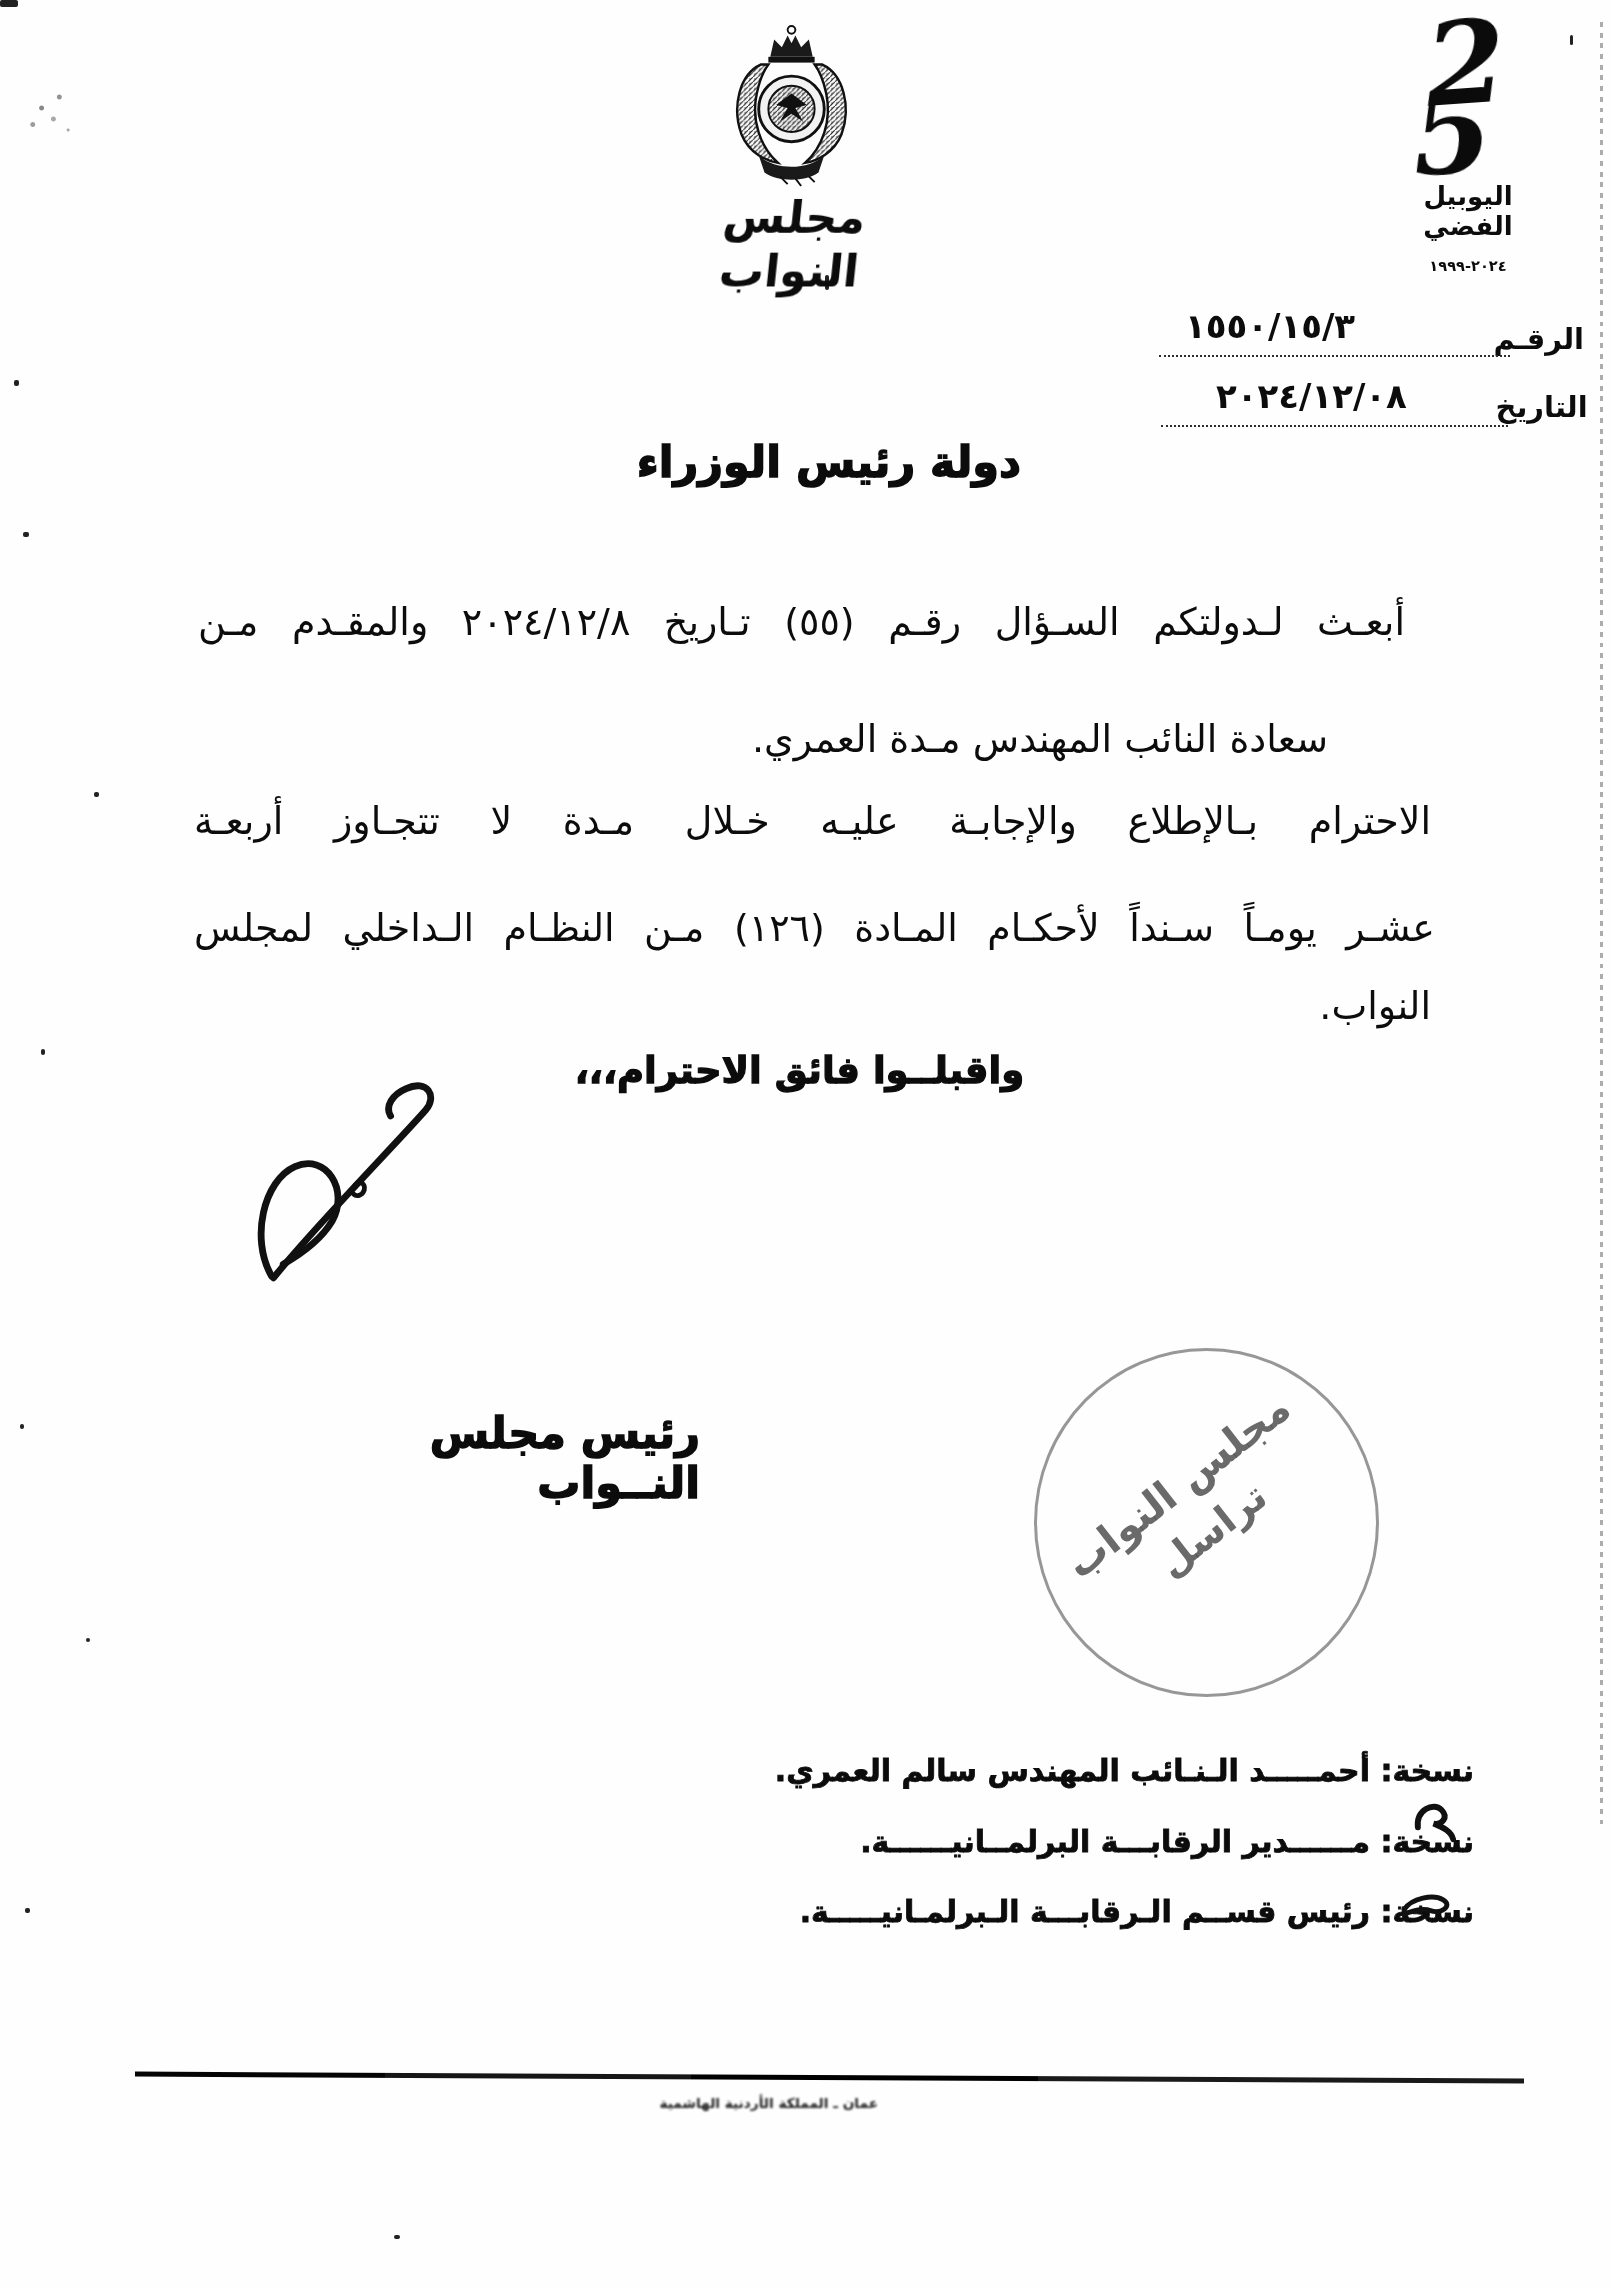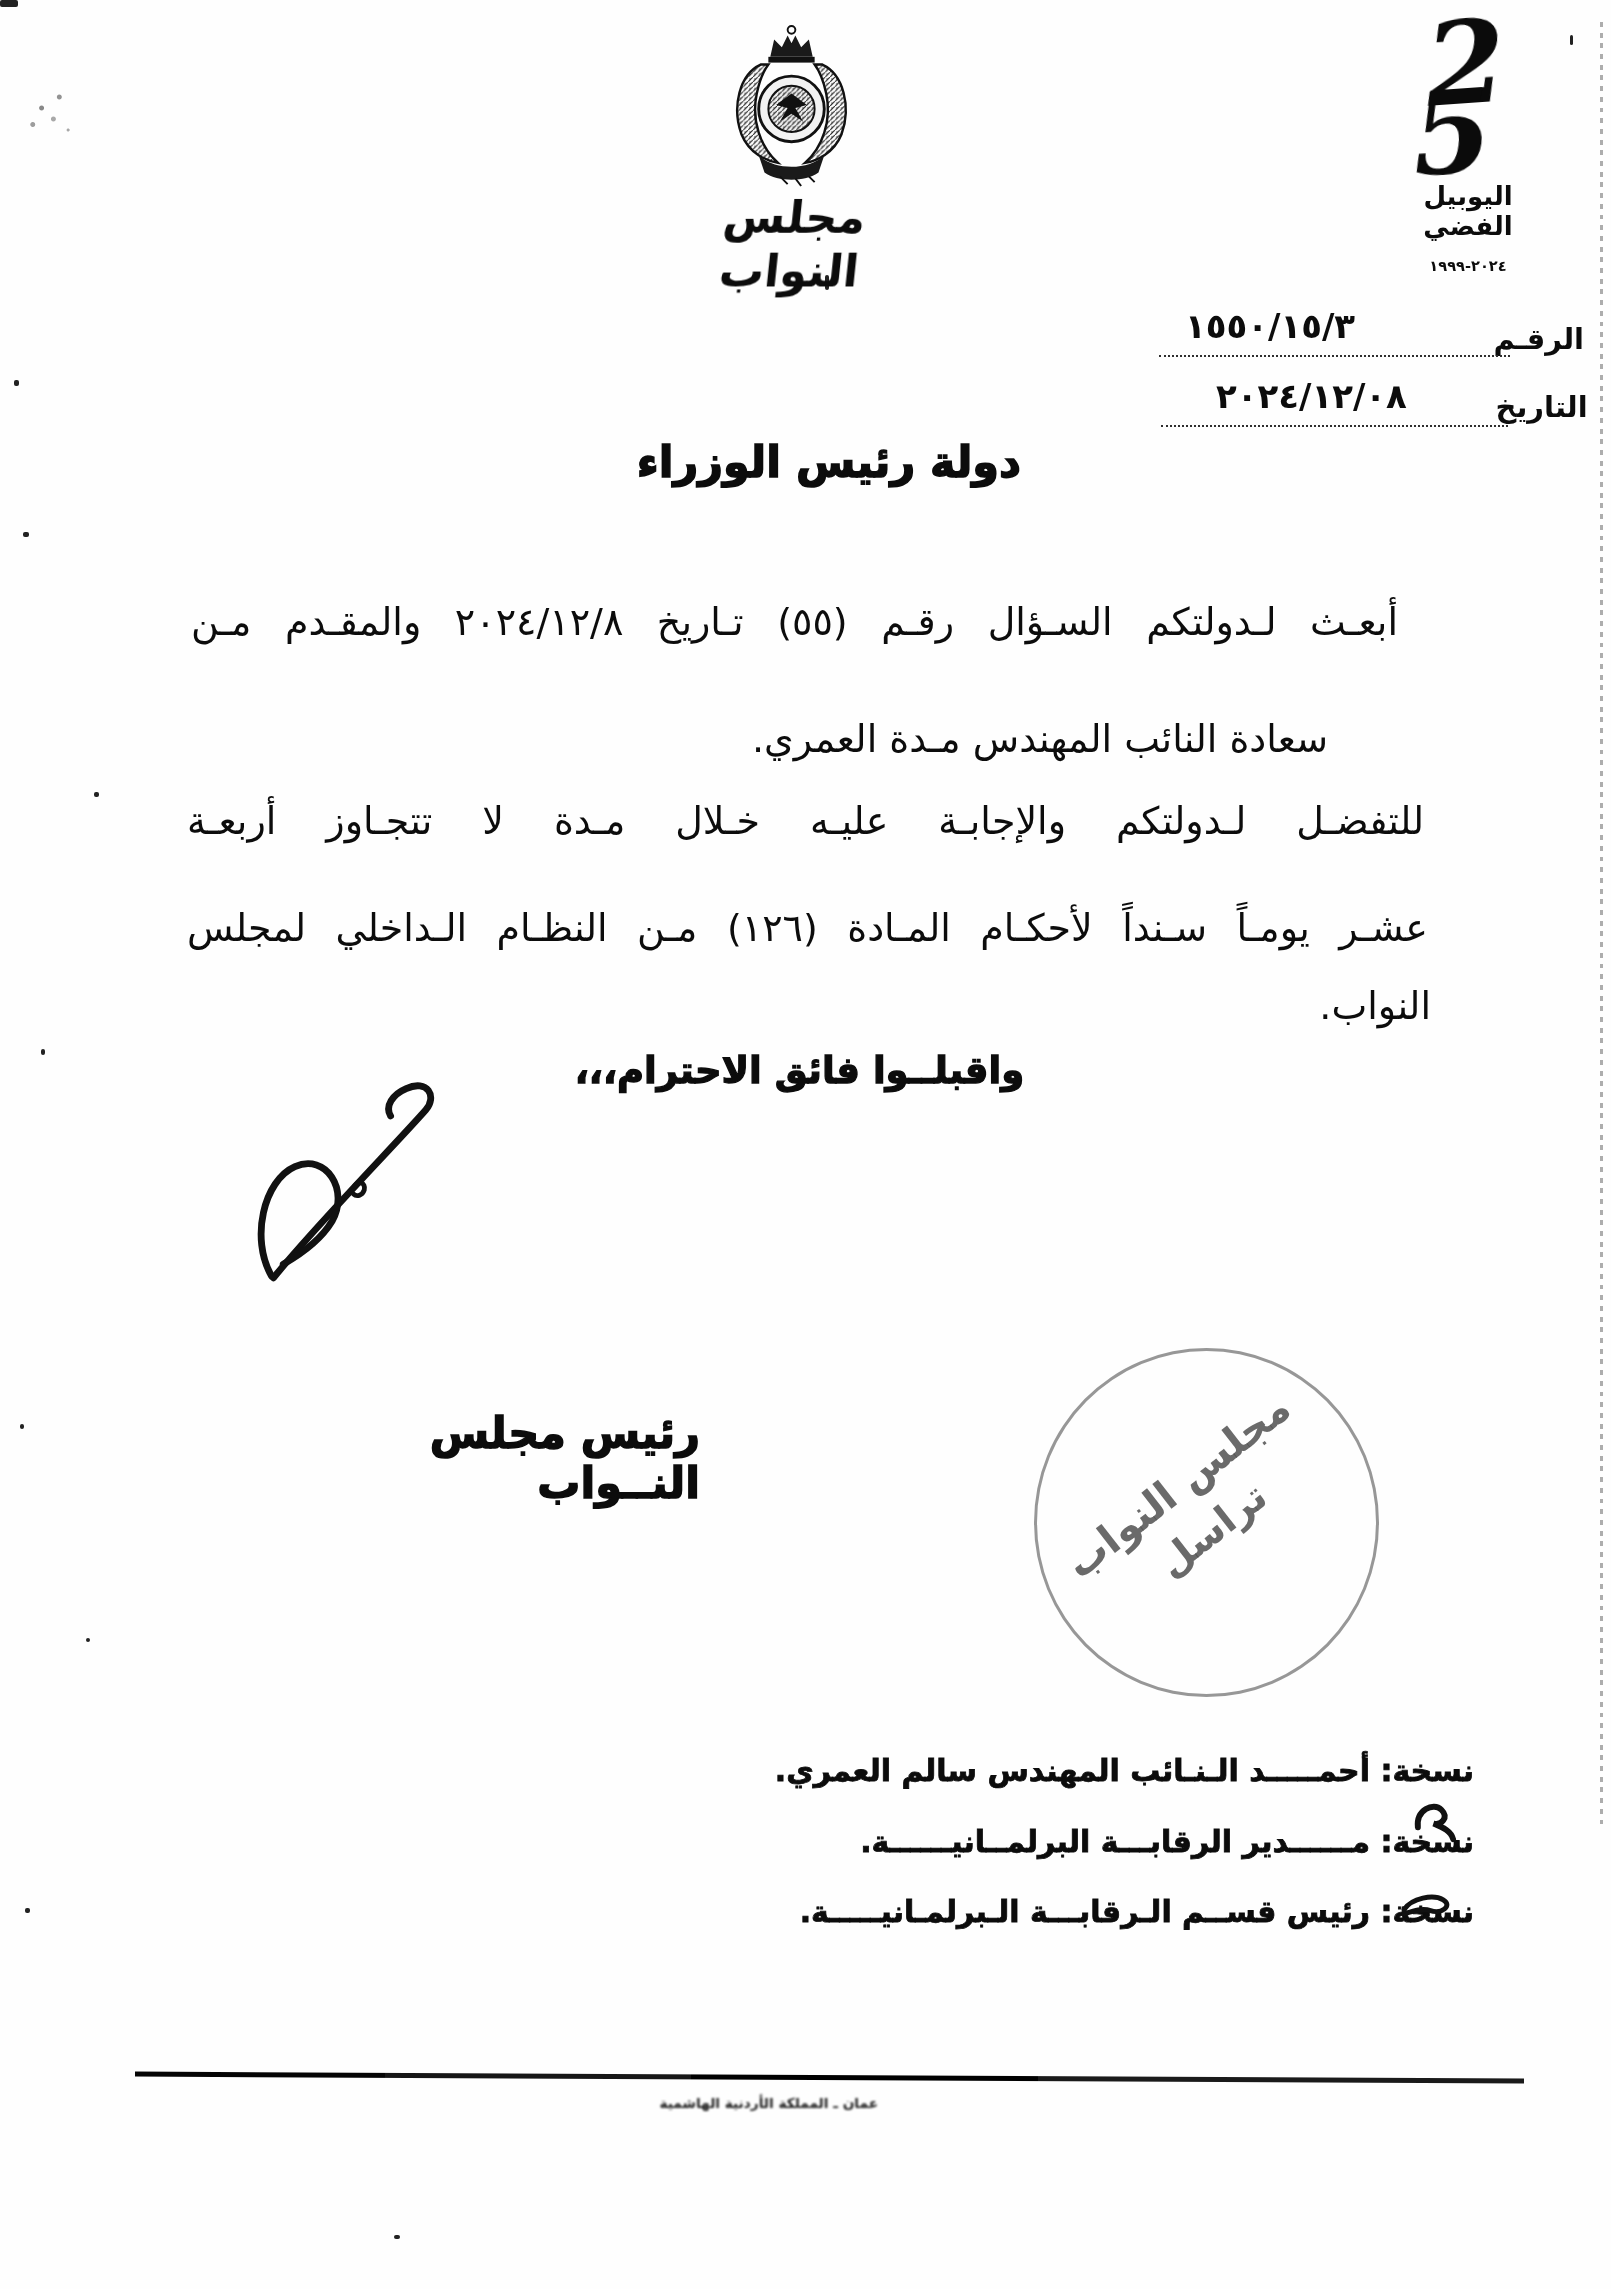--- a/index.html
+++ b/index.html
@@ -44,21 +44,21 @@
   
   .recipient{
     left:624px;top:437px;width:410px;
     font-size:43px;font-weight:bold;text-align:center;
     -webkit-text-stroke:1.5px #0c0c0c;
   }
   .bodyline{
     font-size:38px;line-height:1.0;white-space:nowrap;
     font-weight:500;
   }
-  .just{white-space:normal;text-align:justify;text-align-last:justify;}
+  .just{white-space:normal;text-align:justify;text-align-last:justify;margin-left:7px;}
   .closing{
     left:546px;top:1049px;width:507px;
     font-size:37px;font-weight:bold;text-align:center;
     -webkit-text-stroke:1.3px #0c0c0c;
   }
   .signature{left:252px;top:1071px;width:244px;height:224px;}
   .signer-name{
     left:279px;top:1225px;width:371px;
     font-size:41px;font-weight:bold;text-align:center;
     -webkit-text-stroke:1.4px #0c0c0c;
@@ -178,21 +178,21 @@
   <div class="abs ref-value" style="left:1185px;top:306px;">١٥٥٠/١٥/٣</div>
 
   <div class="abs ref-label" style="right:23.4px;top:390px;">التاريخ</div>
   <div class="abs ref-line" style="left:1161px;top:384px;width:347px;height:41px;"></div>
   <div class="abs ref-value" style="left:1216px;top:376px;">٢٠٢٤/١٢/٠٨</div>
 
   <div class="abs recipient">دولة رئيس الوزراء</div>
 
   <div class="abs bodyline just" style="left:191px;top:603px;width:1207px;">أبعـث لـدولتكم السـؤال رقـم (٥٥) تـاريخ ٢٠٢٤/١٢/٨ والمقـدم مـن</div>
   <div class="abs bodyline" style="right:283px;top:720px;">سعادة النائب المهندس مـدة العمري.</div>
-  <div class="abs bodyline just" style="left:187px;top:802px;width:1237px;">للتفضـل لـدولتكم والإجابـة عليـه خـلال مـدة لا تتجـاوز أربعـة</div>
+  <div class="abs bodyline just" style="left:187px;top:802px;width:1237px;">الاحترام بـالإطلاع والإجابـة عليـه خـلال مـدة لا تتجـاوز أربعـة</div>
   <div class="abs bodyline just" style="left:187px;top:909px;width:1241px;">عشـر يومـاً سـنداً لأحكـام المـادة (١٢٦) مـن النظـام الـداخلي لمجلس</div>
   <div class="abs bodyline" style="right:180px;top:987px;">النواب.</div>
 
   <div class="abs closing">واقبلــوا فائق الاحترام،،،</div>
 
   <div class="abs signature">
     <svg viewBox="0 0 250 230" xmlns="http://www.w3.org/2000/svg" fill="none" stroke="#111" stroke-width="7" stroke-linecap="round">
       <path d="M22,212 C62,162 150,72 178,40 C190,26 180,8 158,18 C144,24 136,36 142,46"></path>
       <path d="M20,210 C-2,172 12,112 44,98 C76,84 100,122 82,154 C70,174 46,190 32,198"></path>
       <path d="M104,120 c4,-9 13,-6 11,2 c-2,6 -8,7 -11,4" stroke-width="5"></path>

